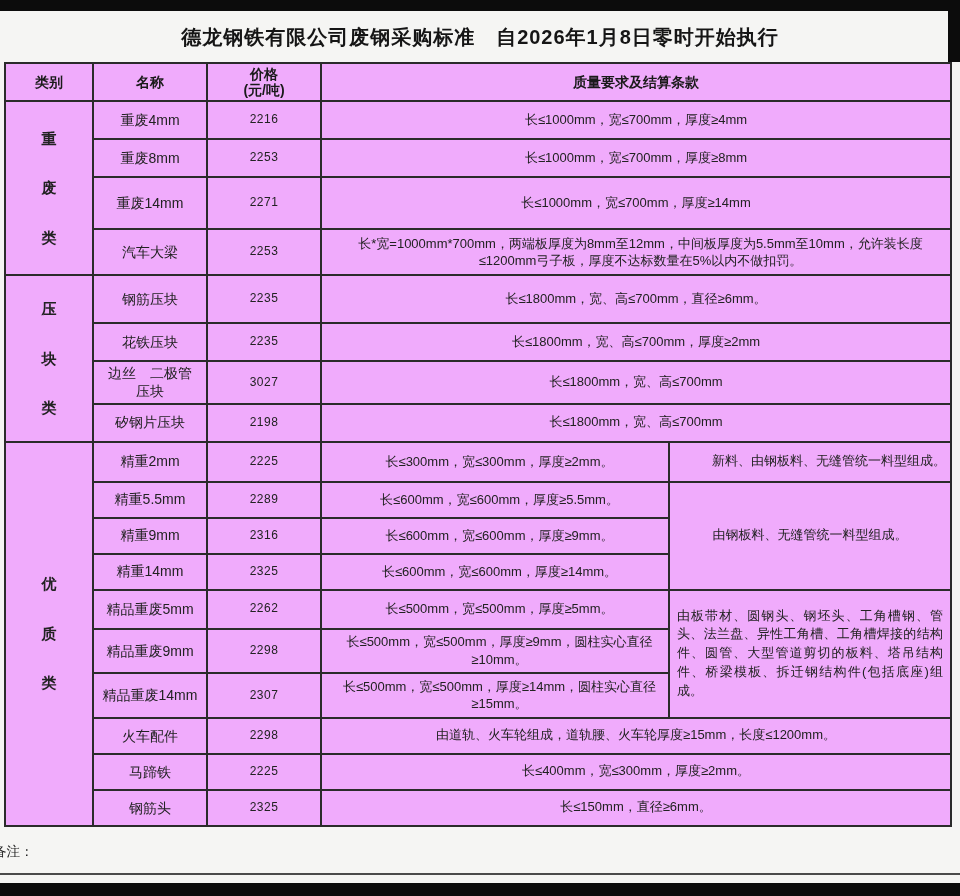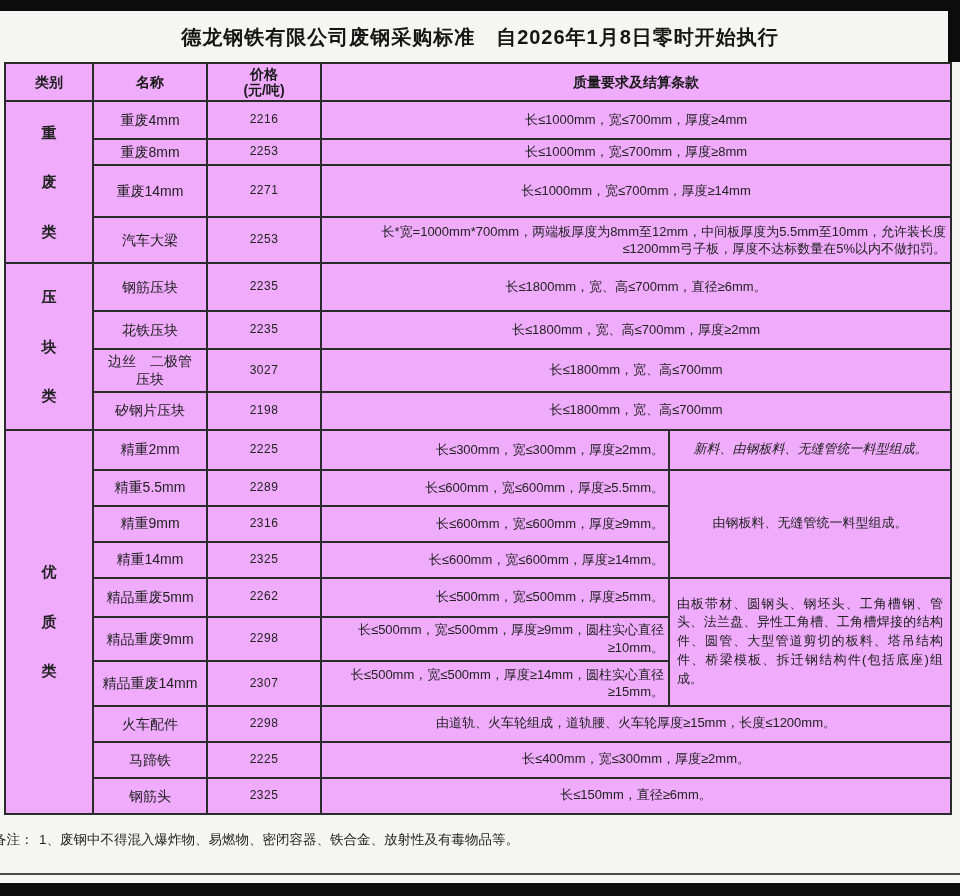--- a/index.html
+++ b/index.html
@@ -53,22 +53,22 @@
   td.cell-cat { font-size: 15px; font-weight: 600; }
   .cat-inner {
     width: 1.1em;
     margin: 0 auto;
     word-break: break-all;
     line-height: 3.3;
     text-align: center;
   }
   td.cell-name { font-size: 14px; font-weight: 400; }
   td.cell-price { font-size: 12px; letter-spacing: 0.5px; }
-  td.spec-left { text-align: right; padding-left: 13px; line-height: 1.35; margin-left: 44px; }
-  td.desc-left { text-align: center; padding-left: 5px; font-style: italic; }
+  td.spec-left { text-align: center; padding-left: 13px; line-height: 1.35; margin-left: 44px; }
+  td.desc-left { text-align: right; padding-left: 5px; }
   td.desc-just {
     text-align: justify;
     padding: 16px 7px;
     line-height: 1.45;
     margin-top: 40px;
   }
   .notes {
     display: flex;
     margin: 15px 10px 0 -7px;
     font-size: 13.5px;
@@ -116,21 +116,21 @@
     </tr>
 
     <tr style="height:38px">
       <td class="cell-cat" rowspan="4">
         <div class="cat-inner">重废类</div>
       </td>
       <td class="cell-name">重废4mm</td>
       <td class="cell-price">2216</td>
       <td colspan="2">长≤1000mm，宽≤700mm，厚度≥4mm</td>
     </tr>
-    <tr style="height:26px">
+    <tr style="height:38px">
       <td class="cell-name">重废8mm</td>
       <td class="cell-price">2253</td>
       <td colspan="2">长≤1000mm，宽≤700mm，厚度≥8mm</td>
     </tr>
     <tr style="height:52px">
       <td class="cell-name">重废14mm</td>
       <td class="cell-price">2271</td>
       <td colspan="2">长≤1000mm，宽≤700mm，厚度≥14mm</td>
     </tr>
     <tr style="height:46px">
@@ -221,19 +221,18 @@
       <td class="cell-name">钢筋头</td>
       <td class="cell-price">2325</td>
       <td colspan="2">长≤150mm，直径≥6mm。</td>
     </tr>
   </tbody>
     </table>
 
   <div class="notes">
     <div class="notes-label">备注：</div>
     <div class="notes-items">
-      <div>1、废钢中不得混入爆炸物、易燃物、密闭容器、铁合金、放射性及有毒物品等。</div>
     </div>
   </div>
 
   <div class="footline"></div>
   <div class="bottombar"></div>
 </div>
 
 </body></html>

